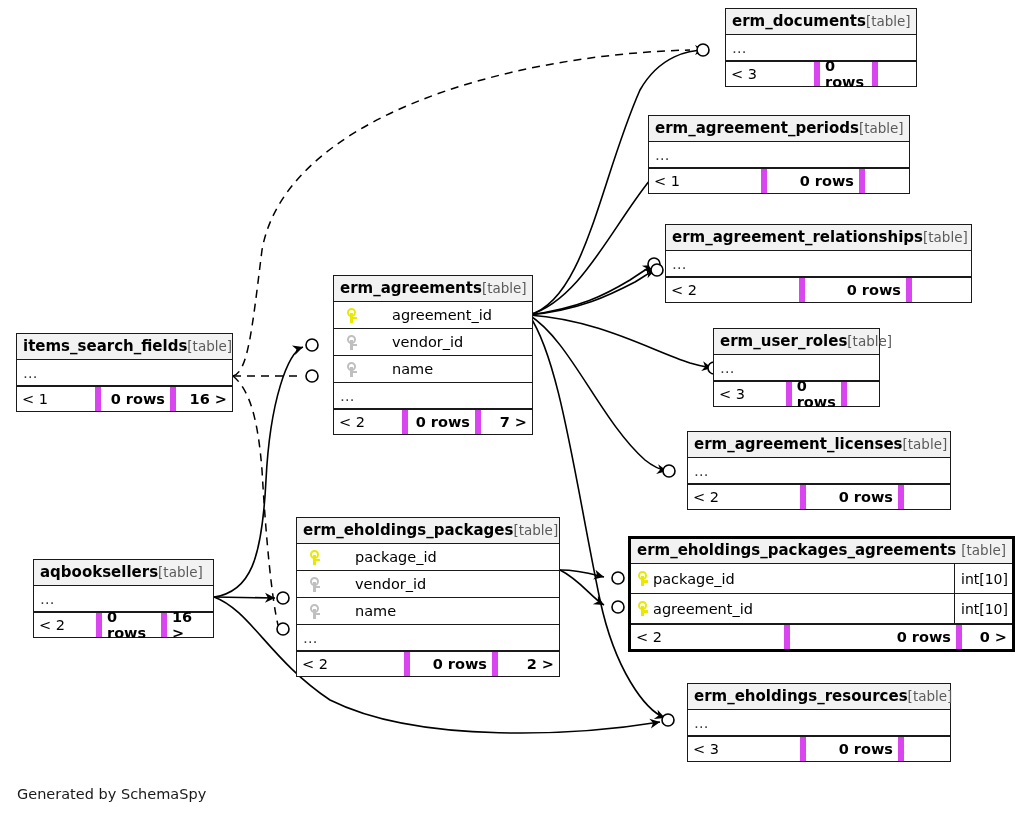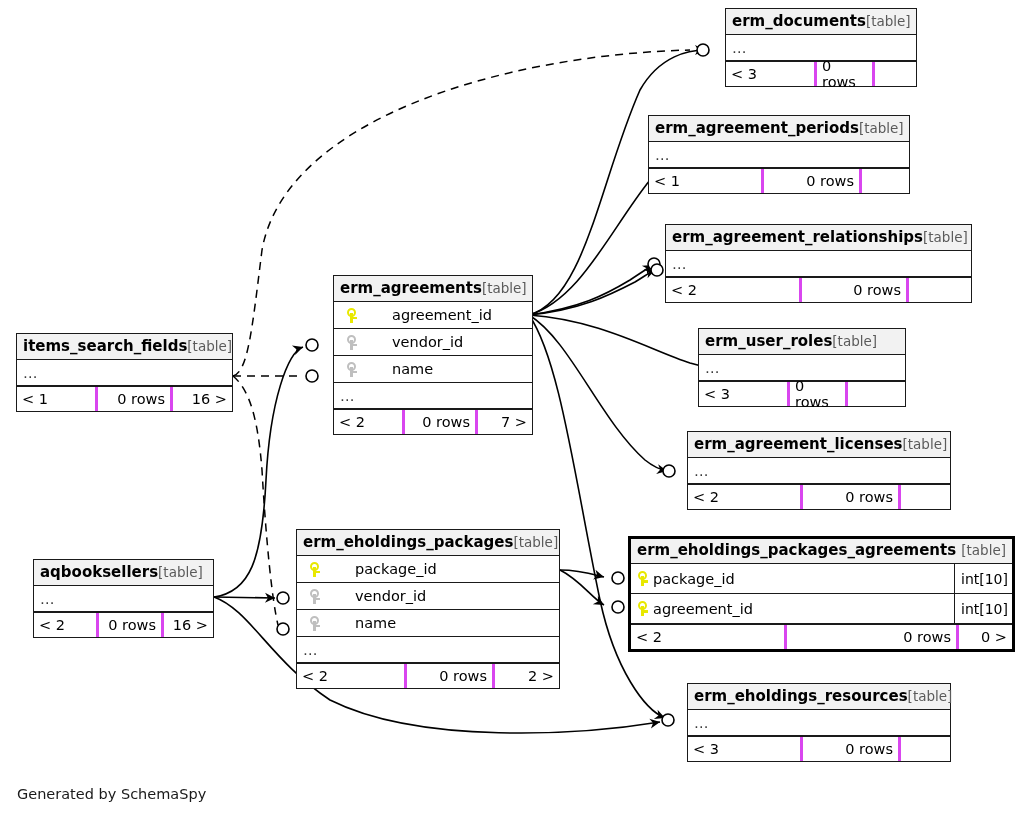--- a/index.html
+++ b/index.html
@@ -28,21 +28,21 @@
            border-left:1px solid #1a1a1a;height:100%;display:flex;align-items:center;}
 
   .ellipsisrow{height:26px;display:flex;align-items:center;padding-left:6px;
                border-bottom:1px solid #1a1a1a;box-sizing:border-box;}
   .ellipsisrow span{font-size:14.5px;line-height:10px;color:#3a3a3a;}
 
   .footrow{display:flex;height:25px;border-top:1px solid #1a1a1a;box-sizing:border-box;}
   .fcell{font-size:14.5px;display:flex;align-items:center;box-sizing:border-box;padding:0 5px;}
   .fcell.l{justify-content:flex-start;}
   .fcell.r{justify-content:flex-end;}
-  .fcell.sep{border-left:3px solid #d946ef;}
+  .fcell.sep{border-left:6px solid #d946ef;font-weight:bold;}
 
   .keyglyph{display:inline-block;width:9px;height:15px;position:relative;}
   .keyglyph i{position:absolute;left:3px;top:5px;width:3px;height:10px;background:currentColor;display:block;}
   .keyglyph b{position:absolute;left:0px;top:0px;width:9px;height:9px;border:2.5px solid currentColor;
               border-radius:50%;box-sizing:border-box;display:block;}
   .keyglyph u{position:absolute;left:6px;top:9px;width:4px;height:2.5px;background:currentColor;display:block;}
   .key-pk{color:#e8e800;}
   .key-fk{color:#bfbfbf;}
 
   .footer{position:absolute;left:17px;top:786px;font-size:14.5px;color:#1a1a1a;}
@@ -141,21 +141,21 @@
   <div class="ellipsisrow">
         <span>…</span>
       </div>
   <div class="footrow">
     <div class="fcell l" style="width:133px">&lt; 2</div>
     <div class="fcell r sep" style="width:107px">0 rows</div>
     <div class="fcell r sep" style="width:65px"></div>
   </div>
 </div>
 
-<div class="table" style="left:698px;top:328px;width:208px;">
+<div class="table" style="left:713px;top:328px;width:167px;">
   <div class="thead">
     <span class="tname">erm_user_roles</span><span class="ttag">[table]</span>
   </div>
   <div class="ellipsisrow">
         <span>…</span>
       </div>
   <div class="footrow">
     <div class="fcell l" style="width:88px">&lt; 3</div>
     <div class="fcell r sep" style="width:58px">0 rows</div>
     <div class="fcell r sep" style="width:44px"></div>
@@ -255,21 +255,21 @@
   <div class="ellipsisrow">
         <span>…</span>
       </div>
   <div class="footrow">
     <div class="fcell l" style="width:68px">&lt; 2</div>
     <div class="fcell r sep" style="width:73px">0 rows</div>
     <div class="fcell r sep" style="width:57px">7 &gt;</div>
   </div>
 </div>
 
-<div class="table" style="left:296px;top:529px;width:264px;">
+<div class="table" style="left:296px;top:517px;width:264px;">
   <div class="thead">
     <span class="tname">erm_eholdings_packages</span><span class="ttag">[table]</span>
   </div>
   <div class="col">
     <span class="keycell">
           <span class="keyglyph key-pk">
             <b></b>
             <i></i>
             <u></u>
           </span>

